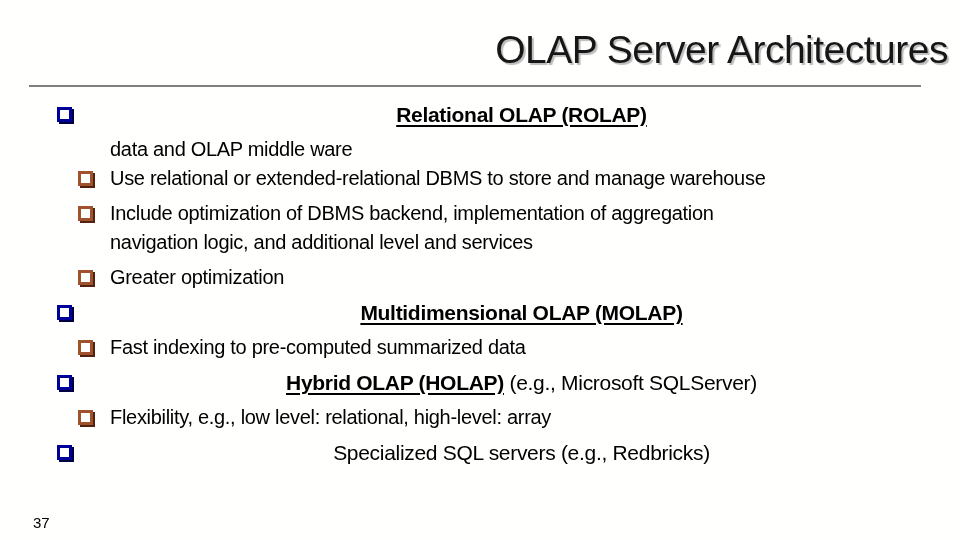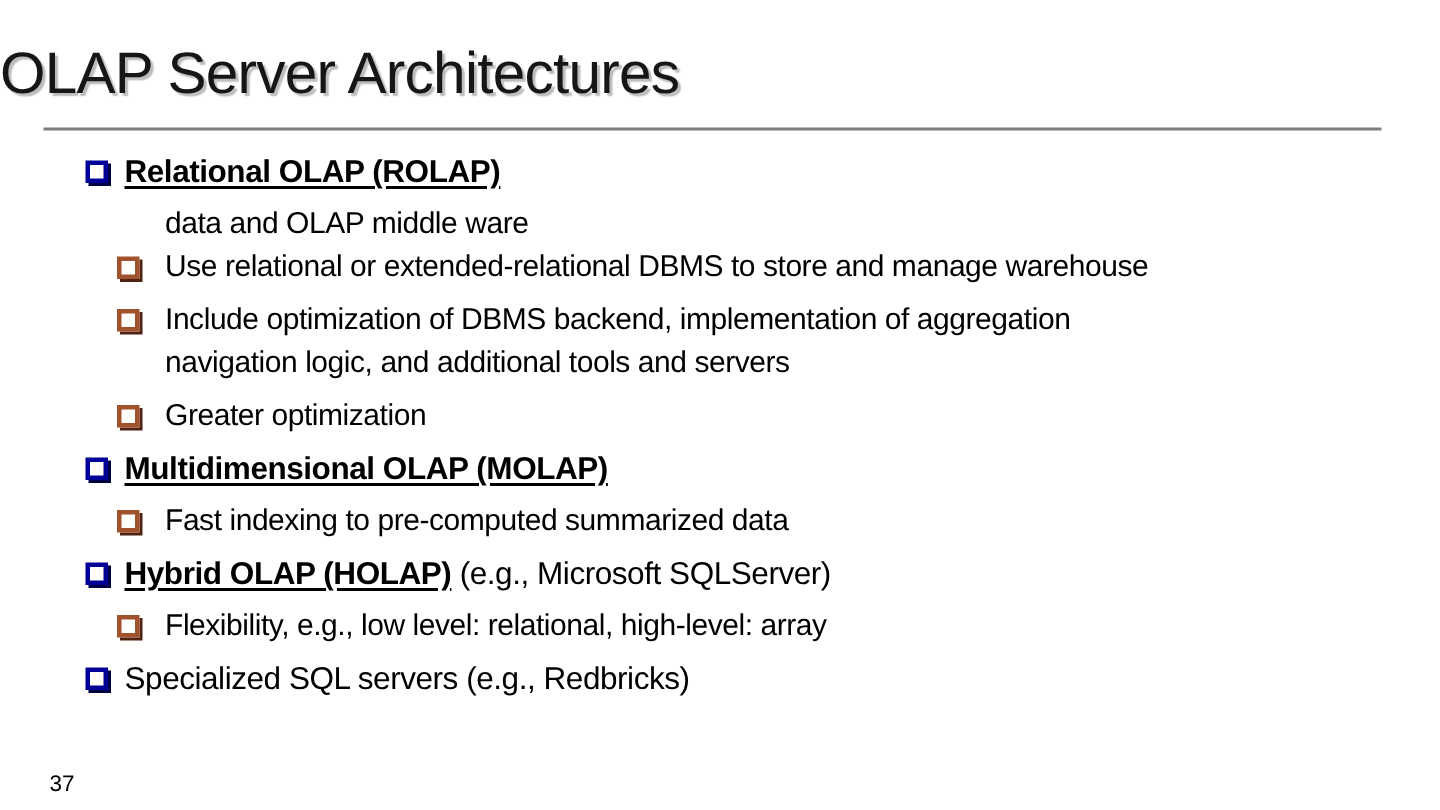--- a/index.html
+++ b/index.html
@@ -12,21 +12,21 @@
     position: relative;
     overflow: hidden;
     background: var(--bg, #fffffe);
     font-family: "Liberation Sans", sans-serif;
   }
   .slide-title {
     position: absolute;
     top: 28px;
     left: 0;
     width: 948px;
-    text-align: left;
+    text-align: right;
     font-size: 39px;
     font-weight: 400;
     letter-spacing: -0.5px;
     color: var(--title-color, #161616);
     text-shadow: 2px 2px 1px var(--title-shadow, #bcbcbc);
     white-space: nowrap;
   }
   .title-divider {
     position: absolute;
     top: 85px;
@@ -44,21 +44,21 @@
   .item { margin-bottom: 6px; }
   .line {
     position: relative;
     line-height: 29px;
     color: var(--body-color, #000000);
     letter-spacing: -0.3px;
     white-space: nowrap;
   }
   .level1 .line { font-size: 21px; }
   .level2 .line { font-size: 20px; }
-  .level1 .line { padding-left: 83px; }
+  .level1 .line { padding-left: 83px; text-align: center; }
   .level2 .line { padding-left: 110px; }
   .bullet {
     position: absolute;
     top: 7px;
     width: 9px;
     height: 9px;
     border: 3px solid;
     background: var(--bg, #fffffe);
     display: inline-block;
   }
@@ -95,21 +95,21 @@
 <div class="bullet-list">
     <div class="item level1">
       <div class="line first"><span class="bullet b1"></span><span class="bold underline">Relational OLAP (ROLAP)</span></div>
     </div>
     <div class="item level2">
       <div class="line cont"><span>data and OLAP middle ware</span></div>
       <div class="line first"><span class="bullet b2"></span><span>Use relational or extended-relational DBMS to store and manage warehouse</span></div>
     </div>
     <div class="item level2">
       <div class="line first"><span class="bullet b2"></span><span>Include optimization of DBMS backend, implementation of aggregation</span></div>
-      <div class="line cont"><span>navigation logic, and additional tools and servers</span></div>
+      <div class="line cont"><span>navigation logic, and additional level and services</span></div>
     </div>
     <div class="item level2">
       <div class="line first"><span class="bullet b2"></span><span>Greater optimization</span></div>
     </div>
     <div class="item level1">
       <div class="line first"><span class="bullet b1"></span><span class="bold underline">Multidimensional OLAP (MOLAP)</span></div>
     </div>
     <div class="item level2">
       <div class="line first"><span class="bullet b2"></span><span>Fast indexing to pre-computed summarized data</span></div>
     </div>

